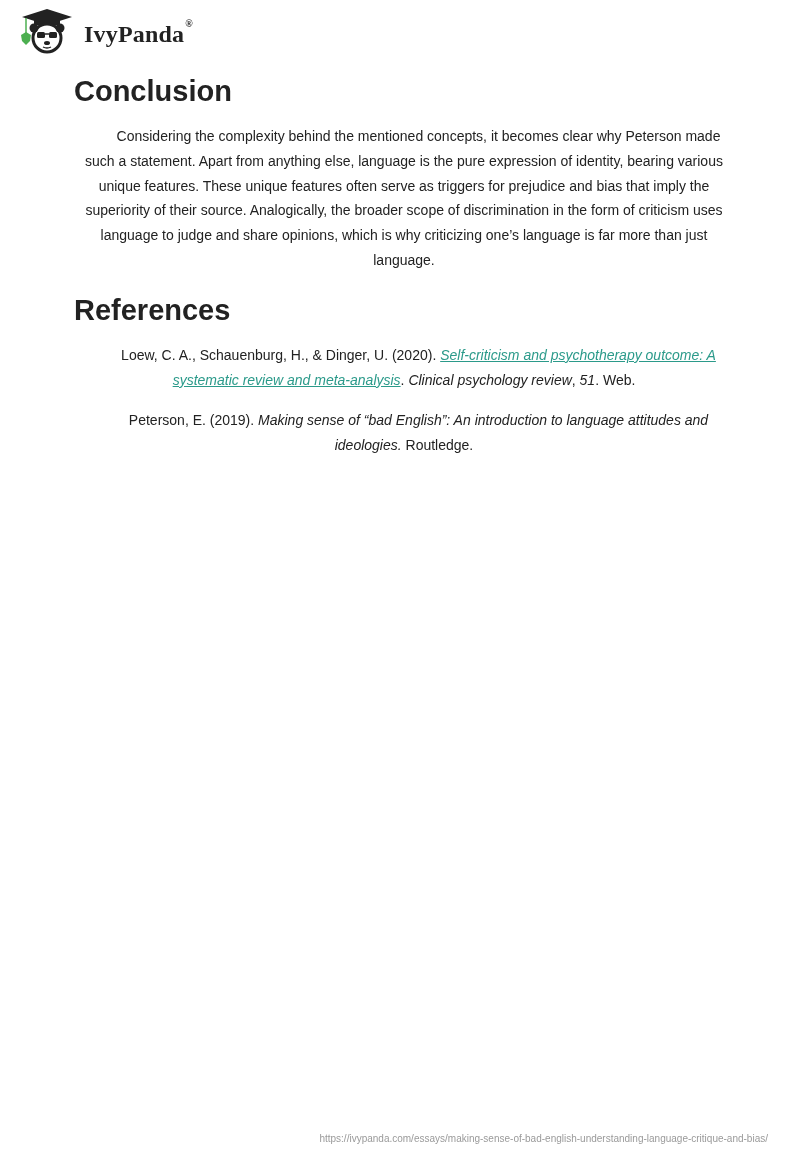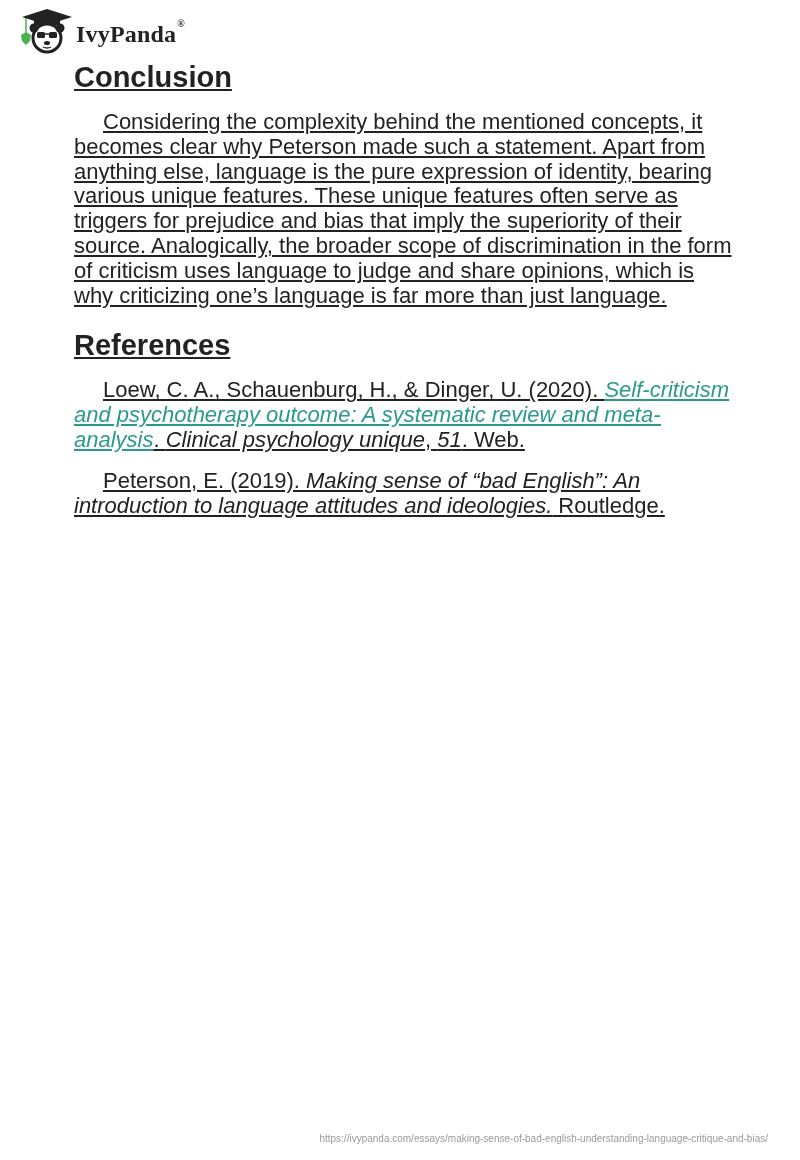--- a/index.html
+++ b/index.html
@@ -21,20 +21,21 @@
       width: 800px;
       height: 60px;
     }
     .logo {
       position: absolute;
       left: 14px;
       top: 8px;
       display: flex;
       align-items: center;
       height: 46px;
+      gap: 8px;
     }
     .logo-mark {
       width: 60px;
       height: 46px;
       position: relative;
     }
     .logo-text {
       font-family: "Liberation Serif", serif;
       font-weight: bold;
       font-size: 24px;
@@ -54,37 +55,37 @@
       position: absolute;
       right: 32px;
       top: 16px;
       font-size: 12px;
       color: #8a8a8a;
       white-space: nowrap;
     }
     .content {
       position: absolute;
       left: 74px;
-      top: 56px;
+      top: 70px;
       width: 660px;
-      text-decoration: underline;
     }
     h1 {
       font-size: 29px;
       font-weight: bold;
       margin: 4px 0 16px 0;
       color: #222222;
       line-height: 34px;
     }
     p {
-      font-size: 22px;
+      font-size: 14px;
       line-height: 24.8px;
       margin: 0 0 16px 0;
       text-indent: 29px;
       color: #222222;
+      text-align: center;
     }
     .conclusion-p {
       margin-bottom: 20px;
     }
     .refs-h {
       margin-top: 4px;
     }
     .ref {
       margin-bottom: 16px;
     }
@@ -133,21 +134,21 @@
   </div>
 </div>
 
 <div class="content">
   <h1>Conclusion</h1>
   <p class="conclusion-p">Considering the complexity behind the mentioned concepts, it becomes clear why Peterson made such a statement. Apart from anything else, language is the pure expression of identity, bearing various unique features. These unique features often serve as triggers for prejudice and bias that imply the superiority of their source. Analogically, the broader scope of discrimination in the form of criticism uses language to judge and share opinions, which is why criticizing one’s language is far more than just language.</p>
 
   <h1 class="refs-h">References</h1>
 
   <p class="ref">
-    <span>Loew, C. A., Schauenburg, H., &amp; Dinger, U. (2020). </span><a href="#">Self-criticism and psychotherapy outcome: A systematic review and meta-analysis</a><span>. </span><em>Clinical psychology unique</em><span>, </span><em>51</em><span>. Web.</span>
+    <span>Loew, C. A., Schauenburg, H., &amp; Dinger, U. (2020). </span><a href="#">Self-criticism and psychotherapy outcome: A systematic review and meta-analysis</a><span>. </span><em>Clinical psychology review</em><span>, </span><em>51</em><span>. Web.</span>
   </p>
 
   <p class="ref">
     <span>Peterson, E. (2019). </span><em>Making sense of “bad English”: An introduction to language attitudes and ideologies.</em><span> Routledge.</span>
   </p>
 </div>
 
 <div class="footer-url">https://ivypanda.com/essays/making-sense-of-bad-english-understanding-language-critique-and-bias/</div>
 
 </body></html>

